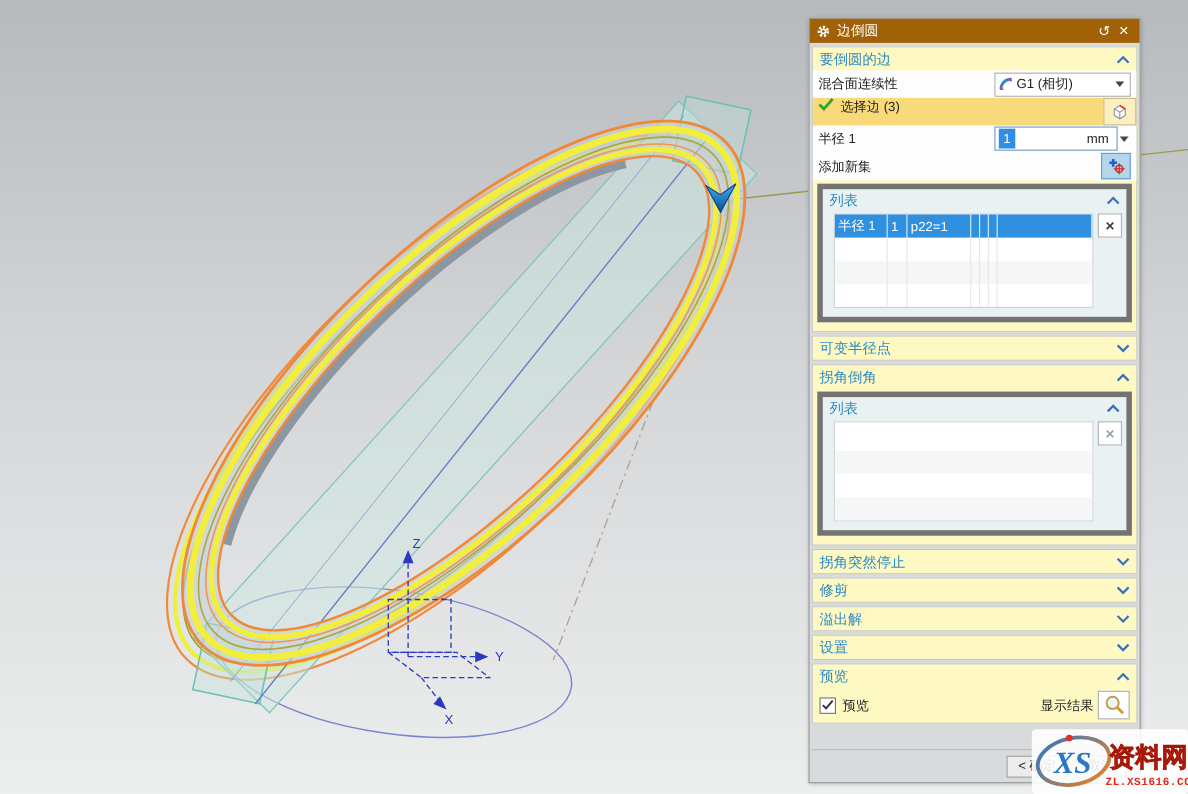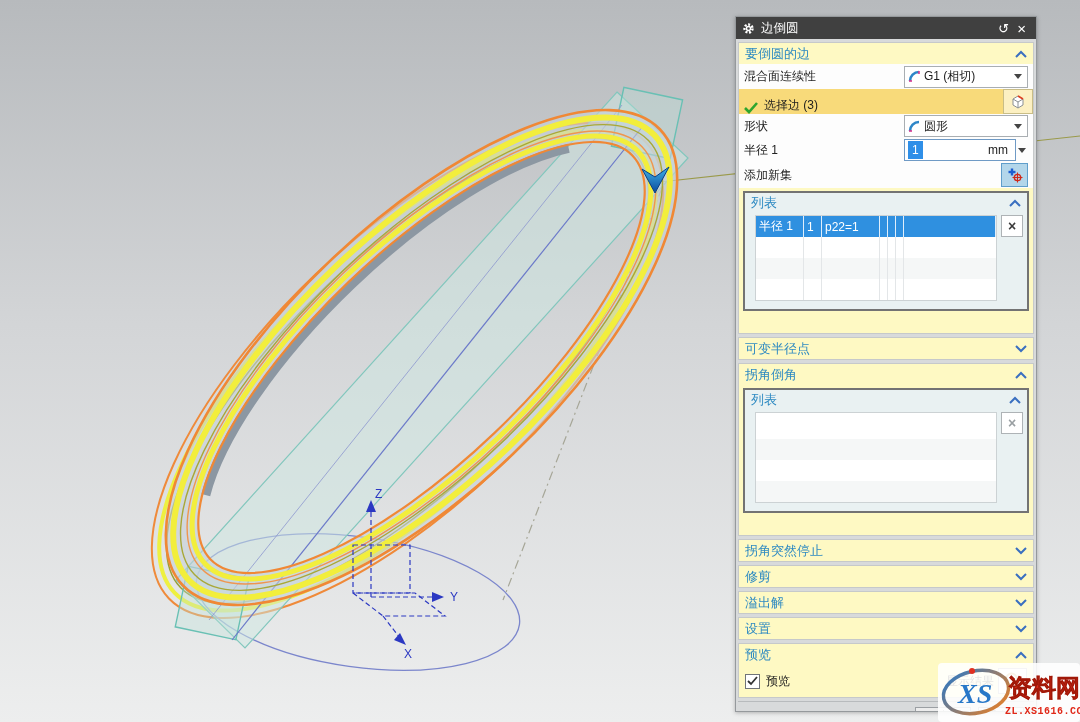--- a/index.html
+++ b/index.html
@@ -6,50 +6,50 @@
   html,body { width:1080px; height:722px; overflow:hidden;
     font-family:"Liberation Sans","DejaVu Sans",sans-serif; }
   #stage { position:relative; width:1080px; height:722px;
     background:linear-gradient(180deg,#b7babd 0%,#d3d5d7 45%,#edeeee 100%); }
   #viewport-svg { position:absolute; left:0; top:0; }
 
   
   #dialog { position:absolute; left:735px; top:16px; width:302px; height:696px;
     background:#d8dadb; border:1px solid #95999c; display:flex; flex-direction:column;
     font-size:12px; color:#1d1d1d; box-shadow:0 1px 4px rgba(0,0,0,.25); }
-  #title-bar { height:22px; background:#404040; display:flex; align-items:center;
+  #title-bar { height:22px; background:#a16207; display:flex; align-items:center;
     padding:0 6px; color:#fff; flex:0 0 auto; }
   #title-bar .t-title { margin-left:6px; font-size:12.5px; }
   #title-bar .t-spacer { flex:1; }
   .t-btn { color:#fff; font-size:13px; line-height:1; padding:1px 4px; cursor:default; }
   #dlg-body { flex:1 1 auto; padding:3px 2px 0 2px; display:flex; flex-direction:column; overflow:hidden; }
   .sect { background:#fef9c3; border:1px solid #c6c9ca; margin-bottom:3px; flex:0 0 auto; }
   .sect-head { height:21px; display:flex; align-items:center; padding:0 6px;
     color:#2e8ac2; font-size:13px; }
   .sect-head .sh-spacer { flex:1; }
   .row { display:flex; align-items:center; padding:0 5px; height:25px; background:#fdfdfd; }
   .row .r-label { flex:1; color:#222; }
   .combo { width:124px; height:22px; border:1px solid #a9aeb2; background:#fff;
     display:flex; align-items:center; padding:0 3px; }
   .combo .c-text { flex:1; margin-left:3px; }
   .arrow-d { width:0; height:0; border-left:4px solid transparent; border-right:4px solid transparent;
     border-top:5px solid #444; margin:0 2px; }
   .hl-row { display:flex; align-items:stretch; height:25px; margin:0; }
-  .hl-left { flex:1; background:#f8da7a; display:flex; align-items:flex-end; padding:0 5px; }
+  .hl-left { flex:1; background:#f8da7a; display:flex; align-items:flex-start; padding:0 5px; }
   .hl-left span.txt { margin-left:6px; }
   .cube-btn { width:30px; background:#fcf0c2; border:1px solid #c9bd86;
     display:flex; align-items:center; justify-content:center; }
   .radius-wrap { width:124px; display:flex; align-items:center; }
   .radius-field { flex:1; height:22px; border:1px solid #6f9ac5; background:#fff;
     display:flex; align-items:center; padding:0 3px; }
   .sel-chip { background:#2f8fe8; color:#fff; padding:0 4px; line-height:18px; }
   .unit { margin-left:auto; padding-right:4px; color:#222; }
   .addset-btn { width:27px; height:24px; background:#b3d6ea; border:1px solid #5f9ecb;
     display:flex; align-items:center; justify-content:center; }
-  .group { background:#e9f1f2; border:2px solid #737373; margin:3px 4px 22px 4px; }
+  .group { background:#e9f1f2; border:5px solid #737373; margin:3px 4px 8px 4px; }
   .group .sect-head { background:transparent; height:20px; }
   .list-area { display:flex; align-items:flex-start; padding:2px 4px 8px 10px; }
   .list-table { flex:1; background:#fff; border:1px solid #ccd2d4; }
   .lt-row { height:21px; display:flex; align-items:center; font-size:12px; }
   .lt-row.sel { background:#2f90e0; color:#fff; }
   .lt-row.alt { background:#f5f7f7; }
   .lt-cell { height:100%; display:flex; align-items:center; padding:0 3px;
     border-right:1px solid #e3e6e8; }
   .lt-row.sel .lt-cell { border-right:1px solid rgba(255,255,255,.85); }
   .lt-cell.c1 { width:48px; } .lt-cell.c2 { width:18px; } .lt-cell.c3 { width:58px; }
@@ -187,31 +187,20 @@
           <div class="cube-btn">
             <svg width="18" height="18" viewBox="0 0 18 18">
               <polygon points="4,6 9,3 14,6 14,12 9,15 4,12" fill="#fff" stroke="#8a8f93" stroke-width="1"></polygon>
               <polyline points="4,6 9,9 14,6" fill="none" stroke="#8a8f93" stroke-width="1"></polyline>
               <line x1="9" y1="9" x2="9" y2="15" stroke="#8a8f93" stroke-width="1"></line>
               <line x1="9" y1="3" x2="14" y2="6" stroke="#e04020" stroke-width="1.6"></line>
             </svg>
           </div>
         </div>
         <div class="row" style="height:24px">
-          <span class="r-label">形状</span>
-          <div class="combo">
-            <svg width="13" height="13" viewBox="0 0 13 13">
-              <path d="M2,11 A9,9 0 0 1 11,2" fill="none" stroke="#2e86c8" stroke-width="2.6"></path>
-              <line x1="1" y1="11" x2="4" y2="11" stroke="#d83890" stroke-width="1.6"></line>
-            </svg>
-            <span class="c-text">圆形</span>
-            <span class="arrow-d"></span>
-          </div>
-        </div>
-        <div class="row" style="height:24px">
           <span class="r-label">半径 1</span>
           <div class="radius-wrap">
             <div class="radius-field">
               <span class="sel-chip">1</span>
               <span class="unit">mm</span>
             </div>
             <span class="arrow-d"></span>
           </div>
         </div>
         <div class="row" style="height:26px">

